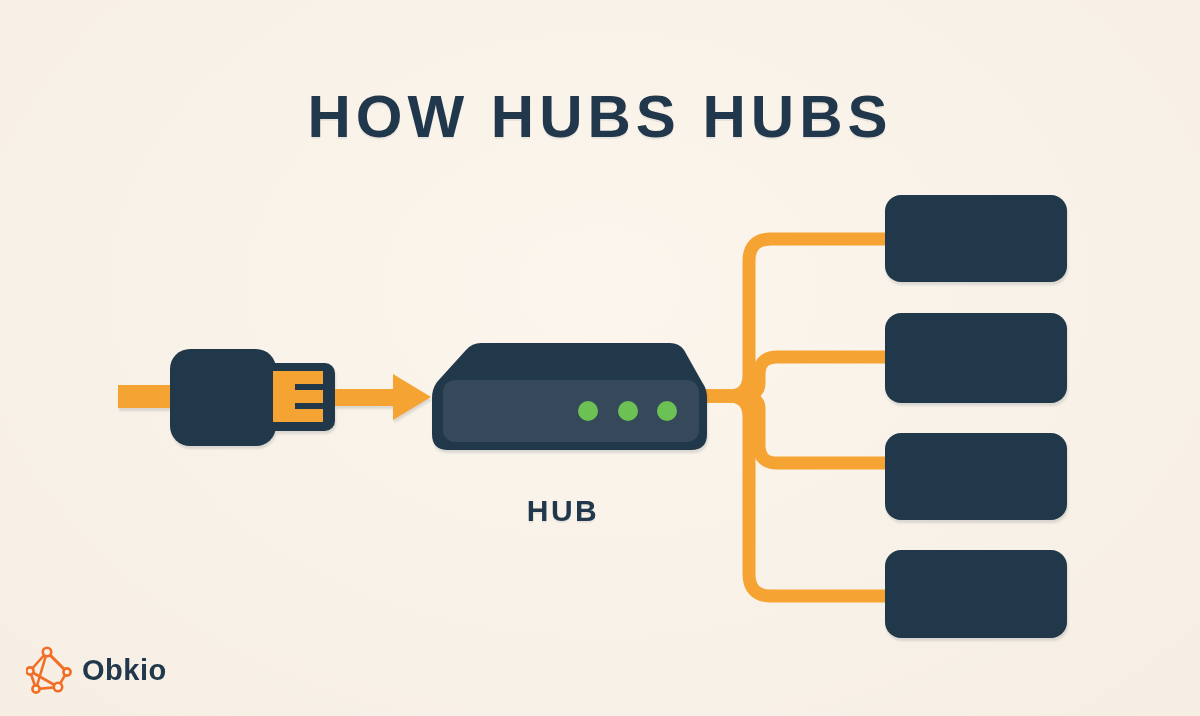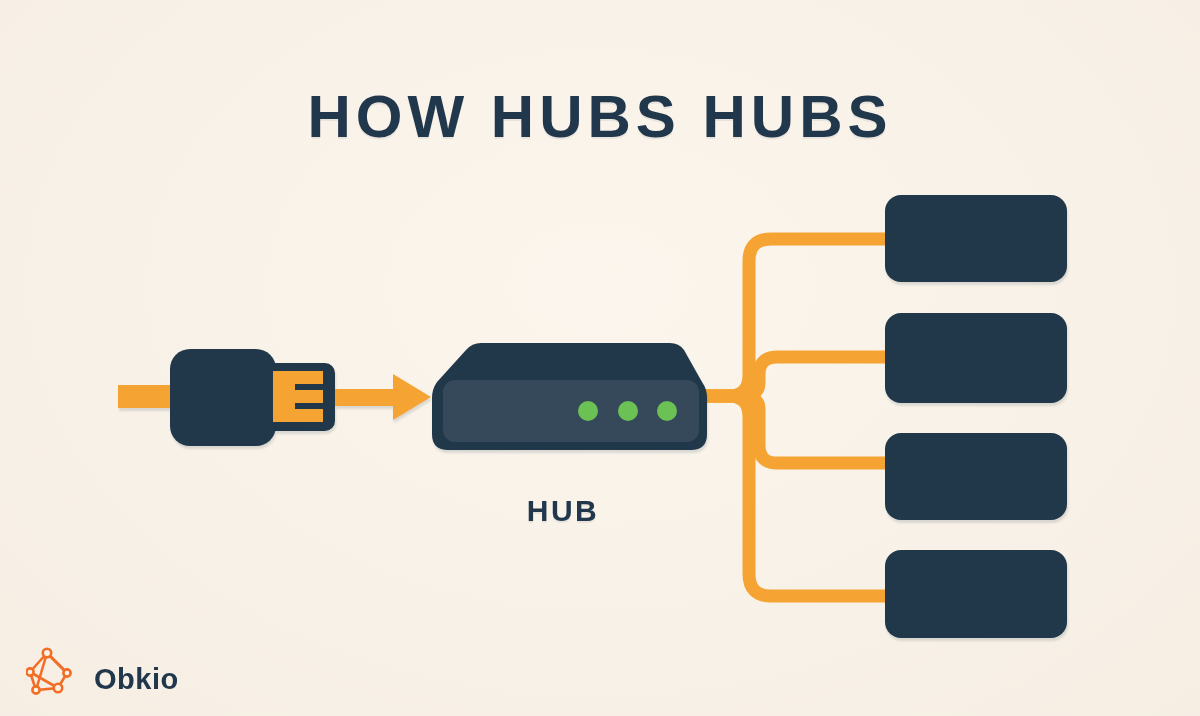--- a/index.html
+++ b/index.html
@@ -38,21 +38,21 @@
   .device-label{
     position:absolute;
     transform:translateX(-50%);
     font-size:30px;font-weight:800;letter-spacing:2.5px;
     color:var(--text-navy);
     text-shadow:0 2px 0 rgba(32,55,74,0.08);
     white-space:nowrap;
   }
   .footer-brand{
     position:absolute;left:26px;top:644px;height:52px;
-    display:flex;align-items:flex-end;gap:22px;
+    display:flex;align-items:center;gap:10px;
   }
   .brand-icon{width:46px;height:50px;}
   .brand-icon .edge{stroke:var(--brand-orange);stroke-width:2.6;fill:none;stroke-linecap:round;}
   .brand-icon .node{fill:var(--background);stroke:var(--brand-orange);stroke-width:2.6;}
   .brand-text{
     font-size:29px;font-weight:600;letter-spacing:0.5px;
     color:var(--text-navy);
   }
 </style>
 </head>

